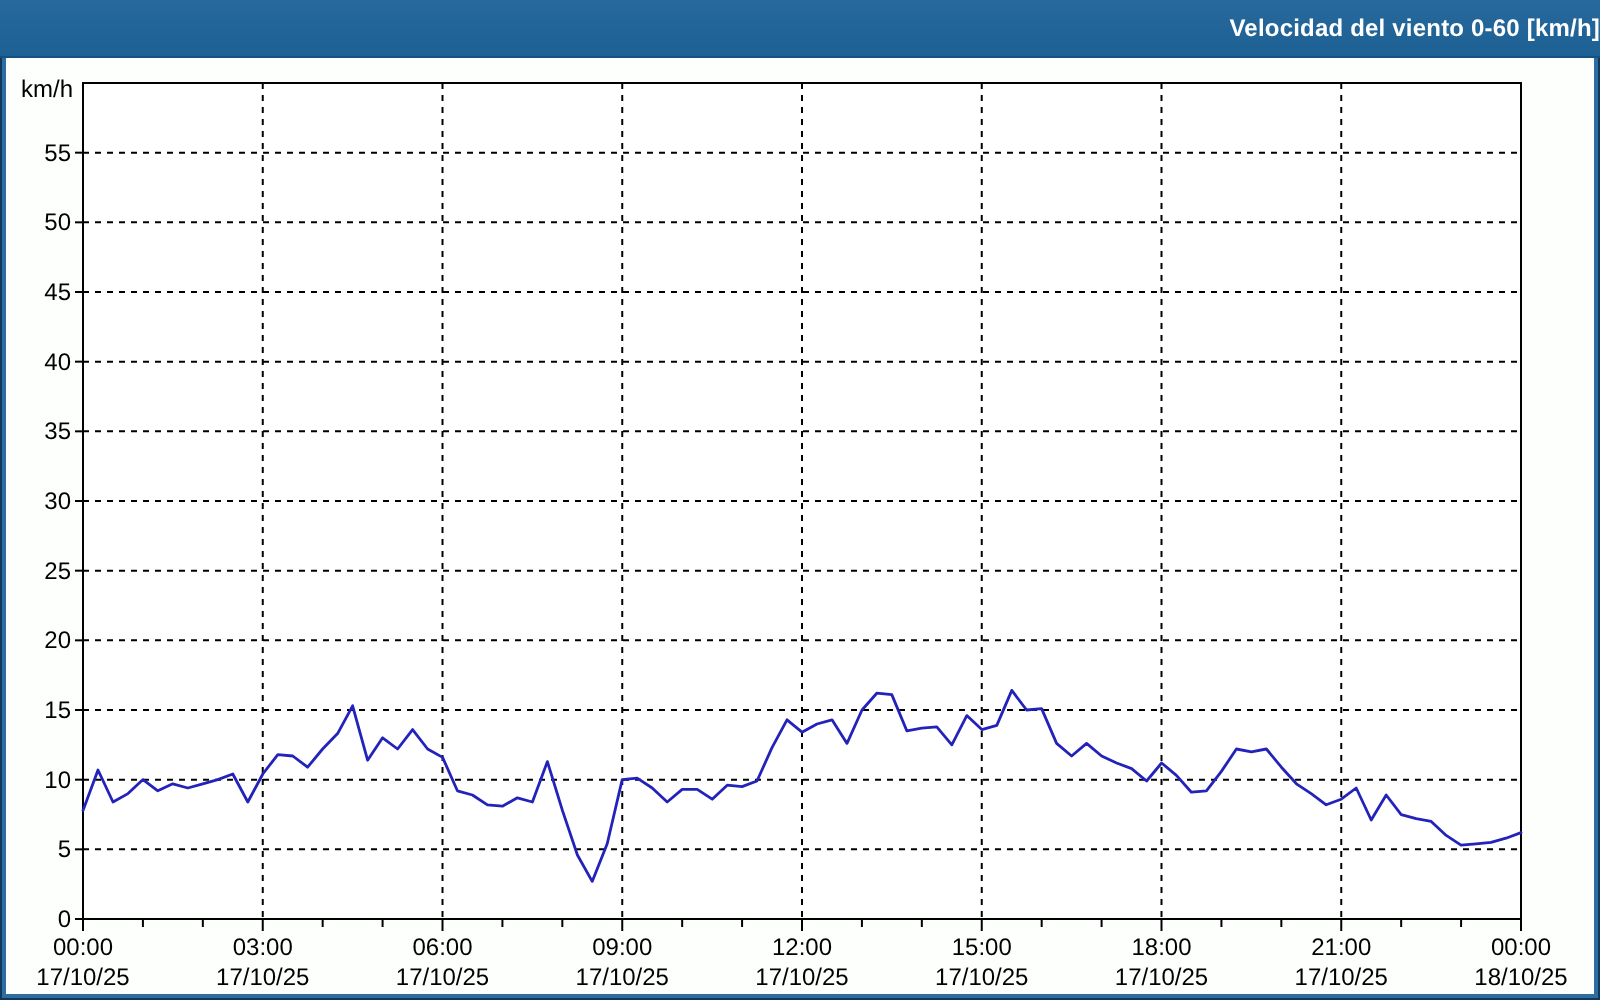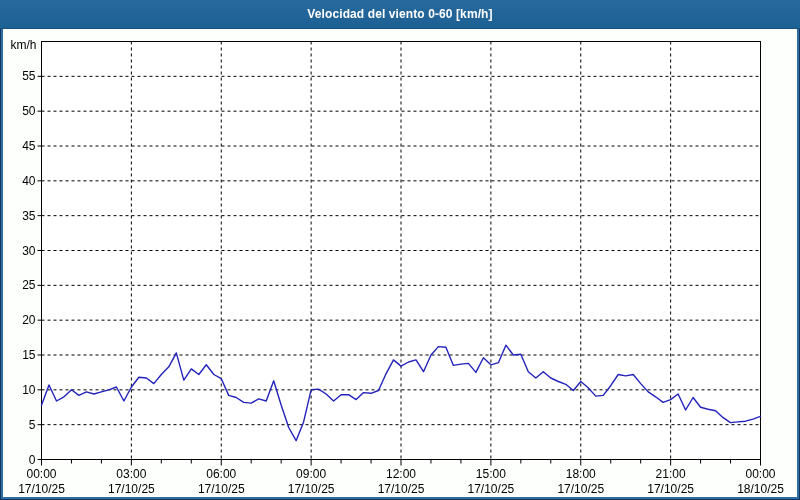--- a/index.html
+++ b/index.html
@@ -8,21 +8,21 @@
     font-family:"Liberation Sans", sans-serif;background:#ffffff;
   }
   .chart-window{
     position:absolute;inset:0;background:#FDFFFD;
     box-shadow: inset 0 0 0 1px #12375B, inset 0 0 0 3px #2E6DA4;
   }
   .titlebar{
     position:absolute;top:0;left:0;right:0;height:28px;
     background:linear-gradient(#27699C,#1D6093);
     border-bottom:1px solid #155180;
-    display:flex;align-items:center;justify-content:center;
+    display:flex;align-items:center;justify-content:flex-end;
   }
   .titlebar span{
     color:#ffffff;font-size:12px;font-weight:bold;letter-spacing:0.1px;
   }
   svg{position:absolute;top:0;left:0;}
   text{fill:#000000;font-family:"Liberation Sans", sans-serif;}
 </style>
 </head>
 <body>
 

